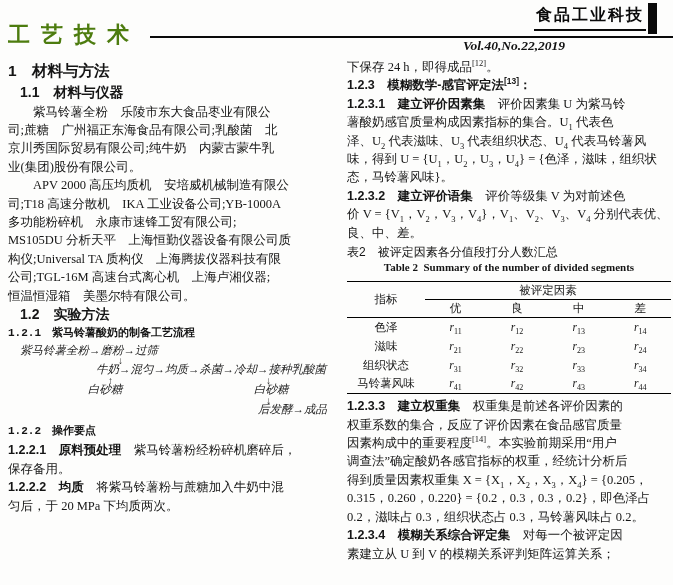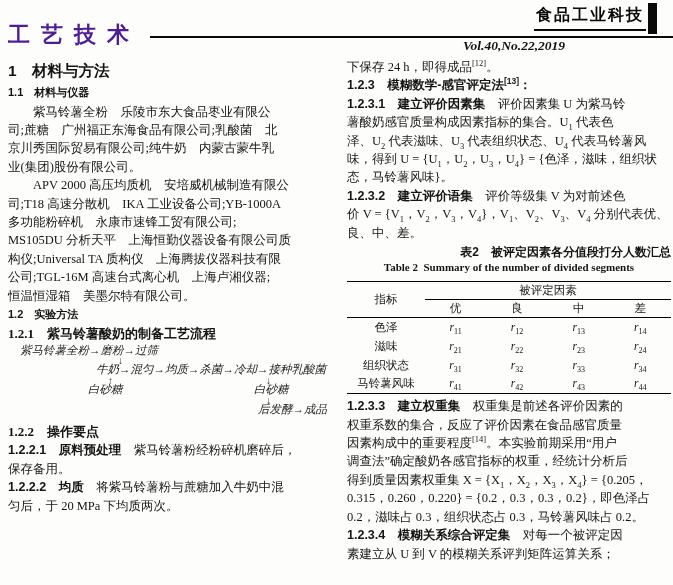--- a/index.html
+++ b/index.html
@@ -6,21 +6,21 @@
   .page{
     position:relative;width:673px;height:585px;margin:0 auto;
     background:#fdfdfc;color:#151515;overflow:hidden;
     font-family:"Liberation Serif","DejaVu Serif",serif;
   }
   
   .hdr{position:absolute;top:0;left:0;right:0;height:58px;}
   .hdr-section{
     position:absolute;left:8px;top:20px;
     font-family:"Liberation Sans","DejaVu Sans",sans-serif;
-    font-weight:700;font-size:22px;letter-spacing:11px;color:#4c1d95;
+    font-weight:700;font-size:22px;letter-spacing:11px;color:#4d7c0f;
   }
   .hdr-rule{position:absolute;left:150px;right:0;top:36px;height:2px;background:#0a0a0a;}
   .hdr-logo{
     position:absolute;right:27px;top:5px;
     font-family:"Liberation Sans","DejaVu Sans",sans-serif;
     font-weight:700;font-size:16px;letter-spacing:2px;color:#0a0a0a;
     border-bottom:2px solid #0a0a0a;padding:0 2px 3px 2px;
   }
   .hdr-bar{position:absolute;right:16px;top:3px;width:9px;height:31px;background:#0a0a0a;}
   .hdr-issue{
@@ -32,25 +32,25 @@
   .col{width:326px;flex:0 0 auto;}
   .col.right{width:324px;}
   .para{margin:0;}
   .p-line{white-space:pre;font-size:12.5px;line-height:18.4px;}
   .blk-h1{
     font-family:"Liberation Sans","DejaVu Sans",sans-serif;font-weight:700;
     font-size:15.5px;line-height:23px;margin:1px 0 1px;white-space:pre;
   }
   .blk-h2{
     font-family:"Liberation Sans","DejaVu Sans",sans-serif;font-weight:700;
-    font-size:11px;line-height:19.5px;white-space:pre;
+    font-size:14px;line-height:19.5px;white-space:pre;margin-left:12px;
   }
   .blk-h3{
-    font-family:Liberation Serif, serif;font-weight:700;
-    font-size:13px;line-height:19px;white-space:pre;
+    font-family:Liberation Mono, monospace;font-weight:700;
+    font-size:11px;line-height:19px;white-space:pre;
   }
   .sg-b{font-family:"Liberation Sans","DejaVu Sans",sans-serif;font-weight:700;}
   .sg-sup{vertical-align:super;font-size:8.5px;line-height:0;}
   .sg-sub{vertical-align:sub;font-size:8.5px;line-height:0;}
   
   .flowchart{position:relative;height:77px;margin:1px 0 1px;
     font-style:italic;font-size:11.5px;color:#222;}
   .fl{position:absolute;white-space:pre;line-height:11px;}
   .fl-arrow{font-size:10px;font-style:normal;}
   .fl-a{left:12px;top:1px;}
@@ -58,22 +58,22 @@
   .fl-c{left:88px;top:20px;}
   .fl-d{left:100px;top:31px;}
   .fl-e{left:80px;top:40px;}
   .fl-f{left:258px;top:31px;}
   .fl-g{left:246px;top:40px;}
   .fl-h{left:258px;top:51px;}
   .fl-i{left:250px;top:60px;}
   
   .tbl-wrap{margin:2px 0 3px;}
   .tbl-cap-zh{
-    text-align:right;font-family:"Liberation Sans","DejaVu Sans",sans-serif;
-    font-weight:700;font-size:12px;line-height:16px;white-space:pre;
+    text-align:left;font-family:"Liberation Sans","DejaVu Sans",sans-serif;
+    font-weight:400;font-size:12px;line-height:16px;white-space:pre;
   }
   .tbl-cap-en{
     text-align:center;font-weight:700;font-size:11px;line-height:15px;
     margin-bottom:6px;white-space:pre;
   }
   table.sensory{
     width:100%;border-collapse:collapse;table-layout:fixed;
     border-top:1.6px solid #000;border-bottom:1.6px solid #000;font-size:11.5px;
   }
   table.sensory th,table.sensory td{padding:0;text-align:center;font-weight:400;}

